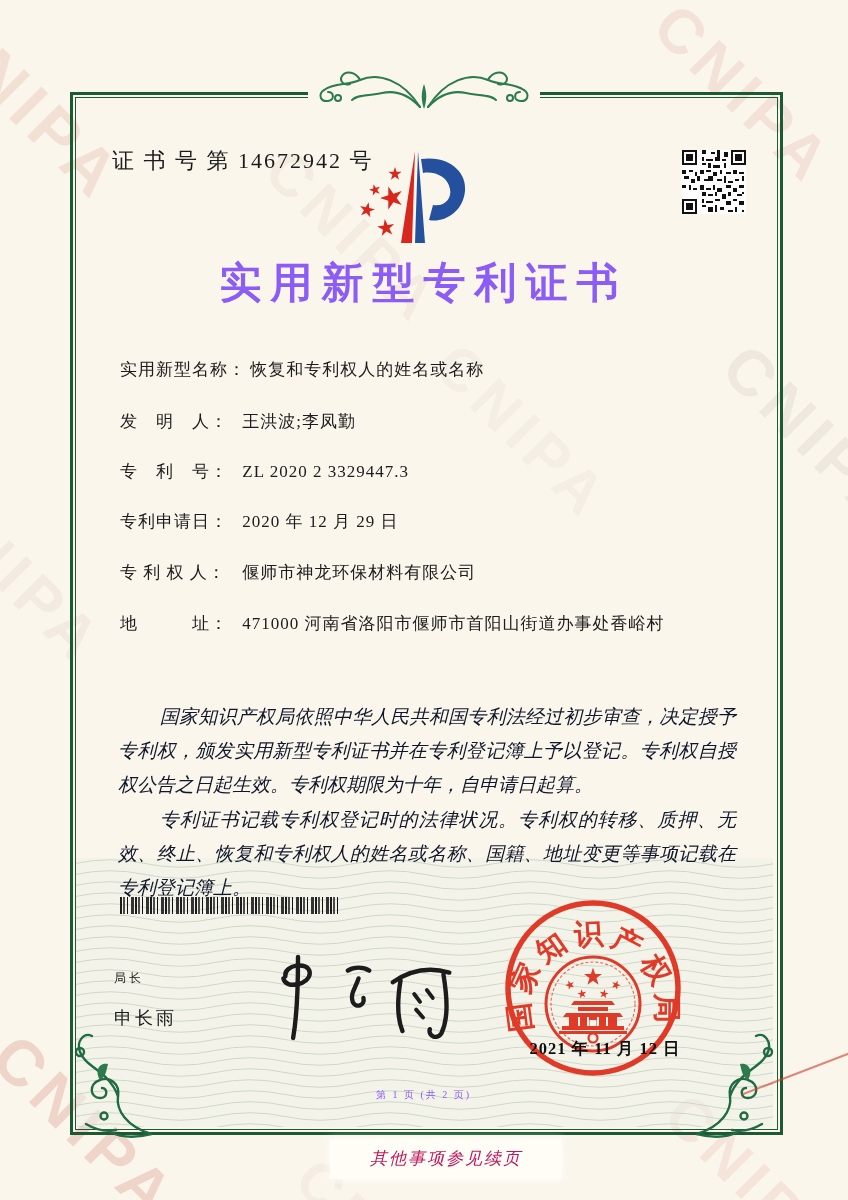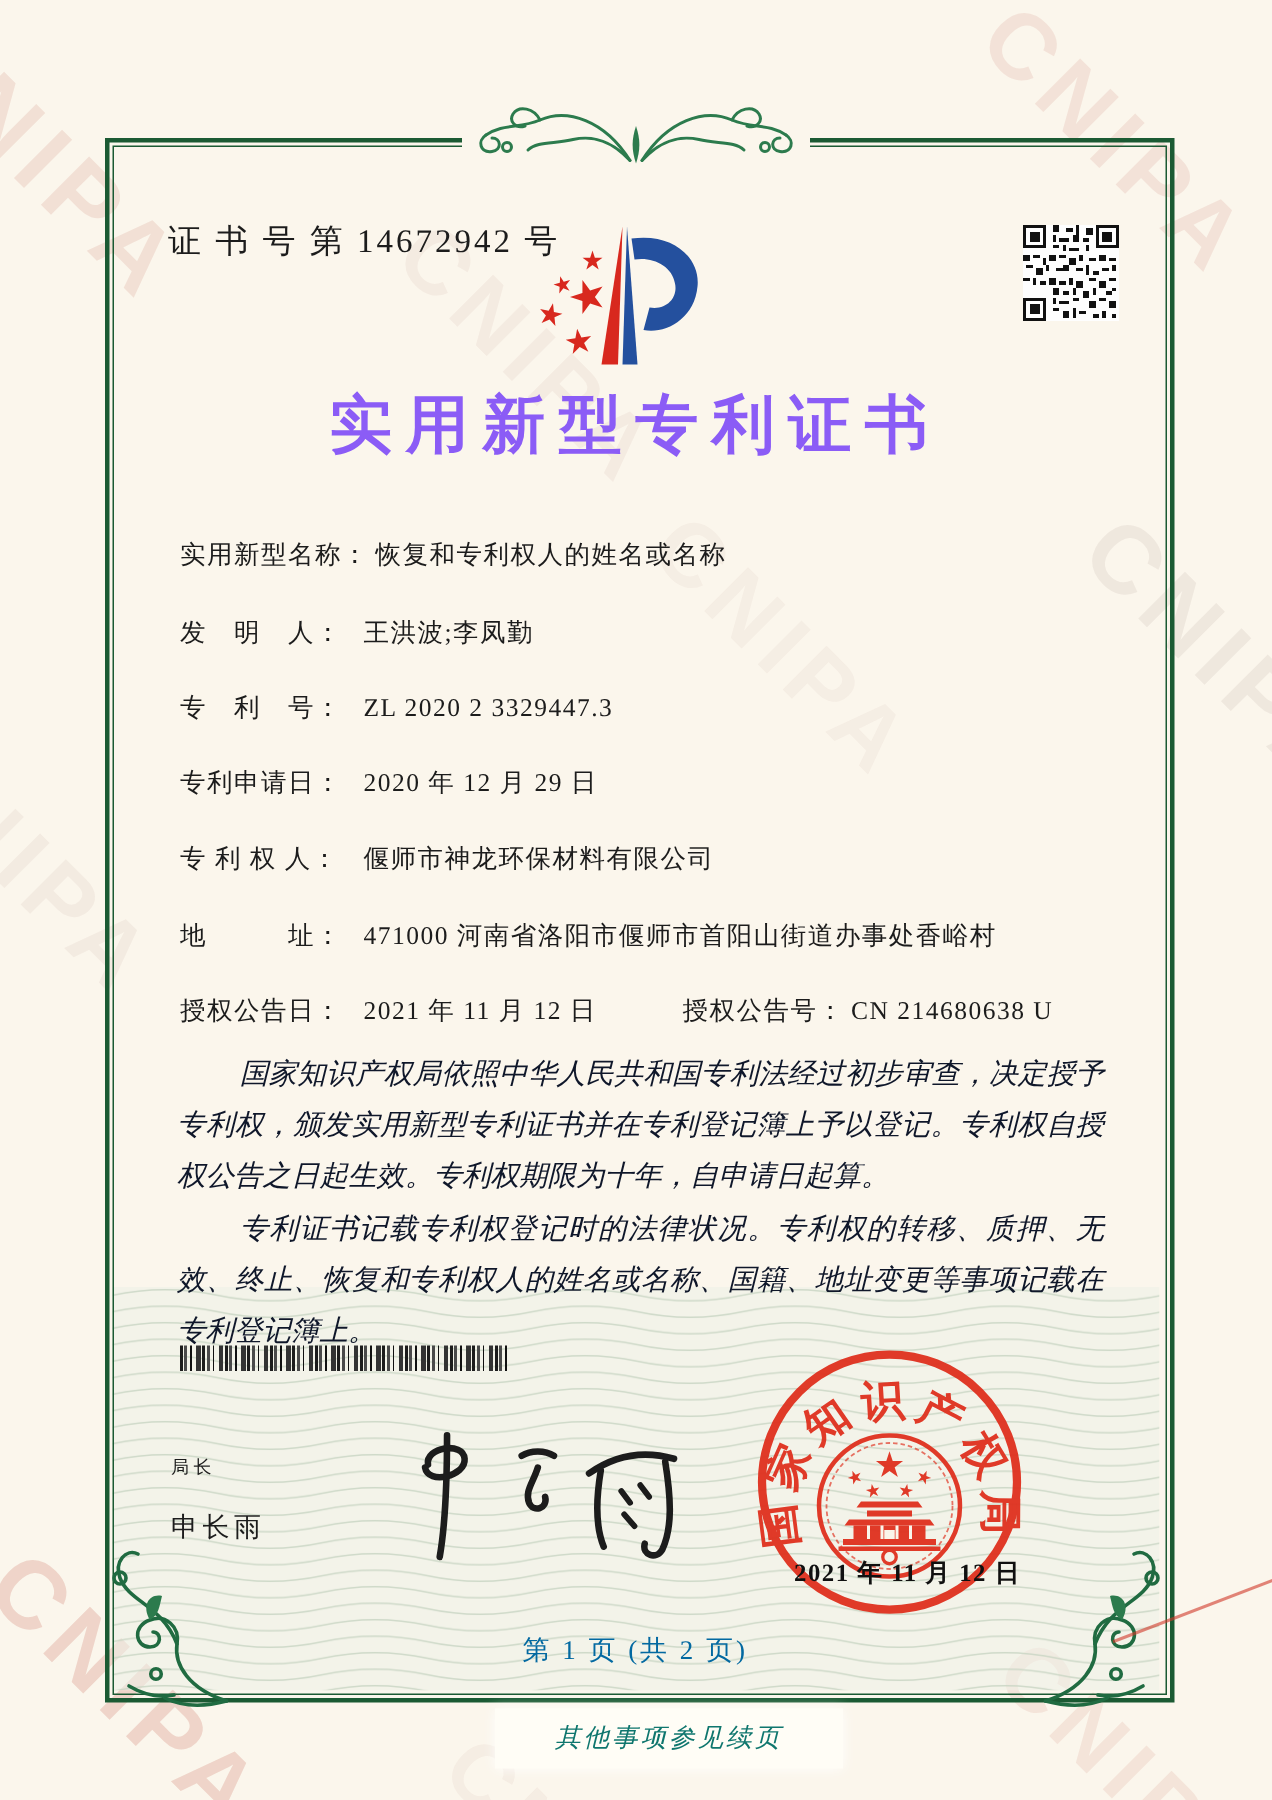--- a/index.html
+++ b/index.html
@@ -27,24 +27,24 @@
     background:repeating-linear-gradient(90deg,#1c1c1c 0 2px,transparent 2px 3px,
      #4a4a4a 3px 5px,transparent 5px 7px,#111 7px 8px,transparent 8px 11px,
      #333 11px 14px,transparent 14px 15px);}
   .signoff-title{position:absolute;left:114px;top:970px;font-size:12px;letter-spacing:3px;}
   .signoff-name{position:absolute;left:114px;top:1006px;font-size:18px;letter-spacing:3px;text-align:center;}
   .signature{position:absolute;left:258px;top:945px;width:205px;height:98px;}
   .seal{position:absolute;left:503px;top:898px;width:180px;height:180px;opacity:.94;}
   .seal-date{position:absolute;left:520px;top:1038px;width:170px;text-align:center;
              font-size:16.5px;font-weight:bold;color:#101010;letter-spacing:1px;z-index:5;}
   .page-info{position:absolute;left:70px;top:1088px;width:707px;text-align:center;
-             font-size:18px;letter-spacing:2px;color:#0369a1;}
+             font-size:10px;letter-spacing:2px;color:#8b5cf6;}
   .note-box{position:absolute;left:330px;top:1139px;width:232px;height:40px;line-height:40px;
             background:#fffdf6;text-align:center;font-size:17px;font-style:italic;
-            letter-spacing:2px;color:#0f766e;box-shadow:0 0 8px rgba(255,255,255,.9);}
+            letter-spacing:2px;color:#be185d;box-shadow:0 0 8px rgba(255,255,255,.9);}
   .red-line{position:absolute;left:738px;top:1072px;width:120px;height:0;
             border-top:2.5px solid rgba(208,55,40,.6);transform:rotate(-21deg);}
   .orn-top{position:absolute;left:308px;top:60px;width:232px;height:58px;}
   .orn-bl{position:absolute;left:56px;top:1026px;width:118px;height:114px;}
   .orn-br{position:absolute;left:674px;top:1026px;width:118px;height:114px;}
   svg{display:block;}
 </style>
 </head>
 <body>
 
@@ -213,28 +213,20 @@
     <span class="fvalue">2020 年 12 月 29 日</span>
   </div>
   <div class="field-row" style="top:561px">
     <span class="flabel">专 利 权 人：</span>
     <span class="fvalue">偃师市神龙环保材料有限公司</span>
   </div>
   <div class="field-row" style="top:612px">
     <span class="flabel">地　　　址：</span>
     <span class="fvalue">471000 河南省洛阳市偃师市首阳山街道办事处香峪村</span>
   </div>
-  <div class="field-row" style="top:662px">
-    <span class="flabel">授权公告日：</span>
-    <span class="fvalue">2021 年 11 月 12 日</span>
-    <span class="field-col2">
-      <span class="flabel" style="min-width:0">授权公告号：</span>
-      <span class="fvalue">CN 214680638 U</span>
-    </span>
-  </div>
 
   <div class="body-par">
     <p>国家知识产权局依照中华人民共和国专利法经过初步审查，决定授予专利权，颁发实用新型专利证书并在专利登记簿上予以登记。专利权自授权公告之日起生效。专利权期限为十年，自申请日起算。</p>
     <p>专利证书记载专利权登记时的法律状况。专利权的转移、质押、无效、终止、恢复和专利权人的姓名或名称、国籍、地址变更等事项记载在专利登记簿上。</p>
   </div>
 
   <div class="barcode"></div>
 
   <div class="signoff-title">局长</div>
   <div class="signoff-name">申长雨</div>

